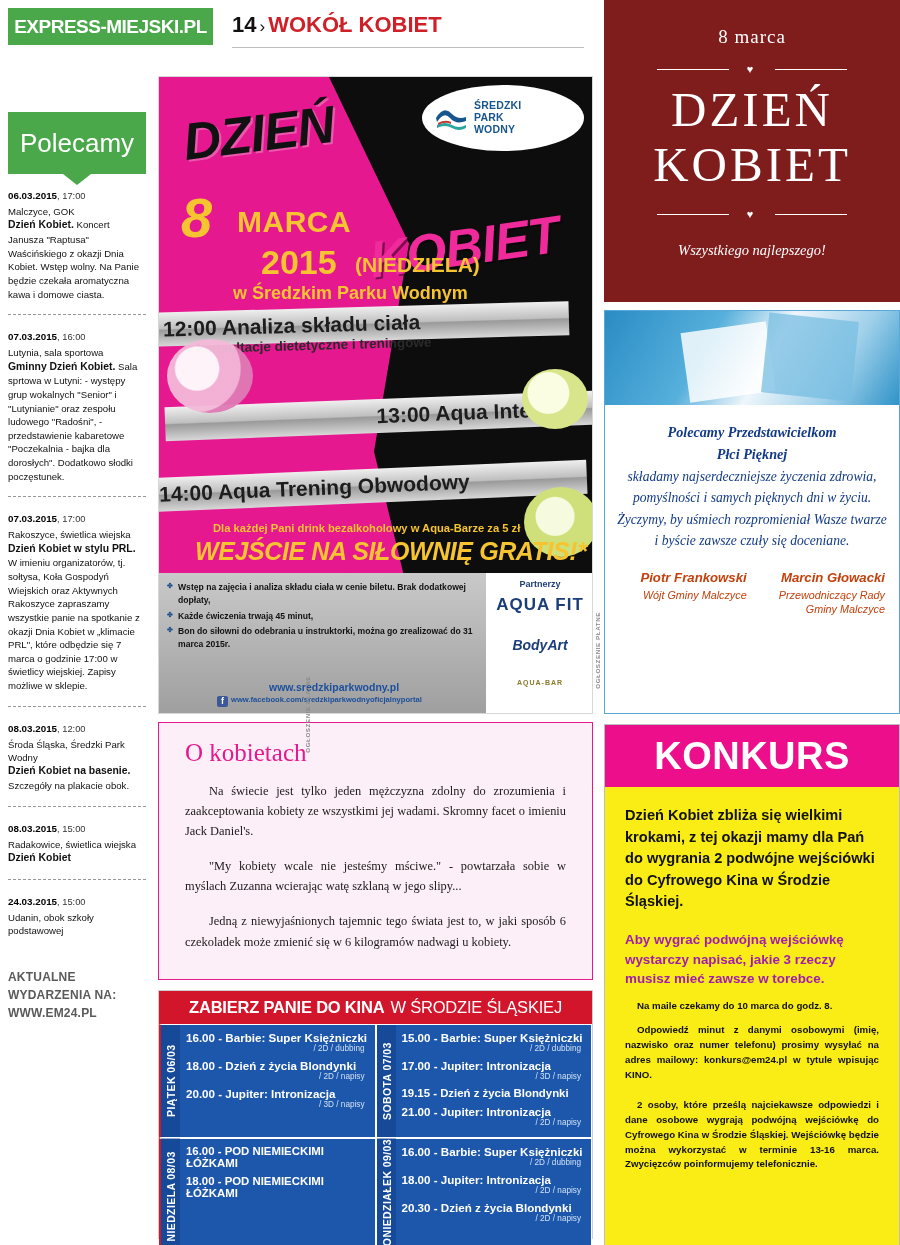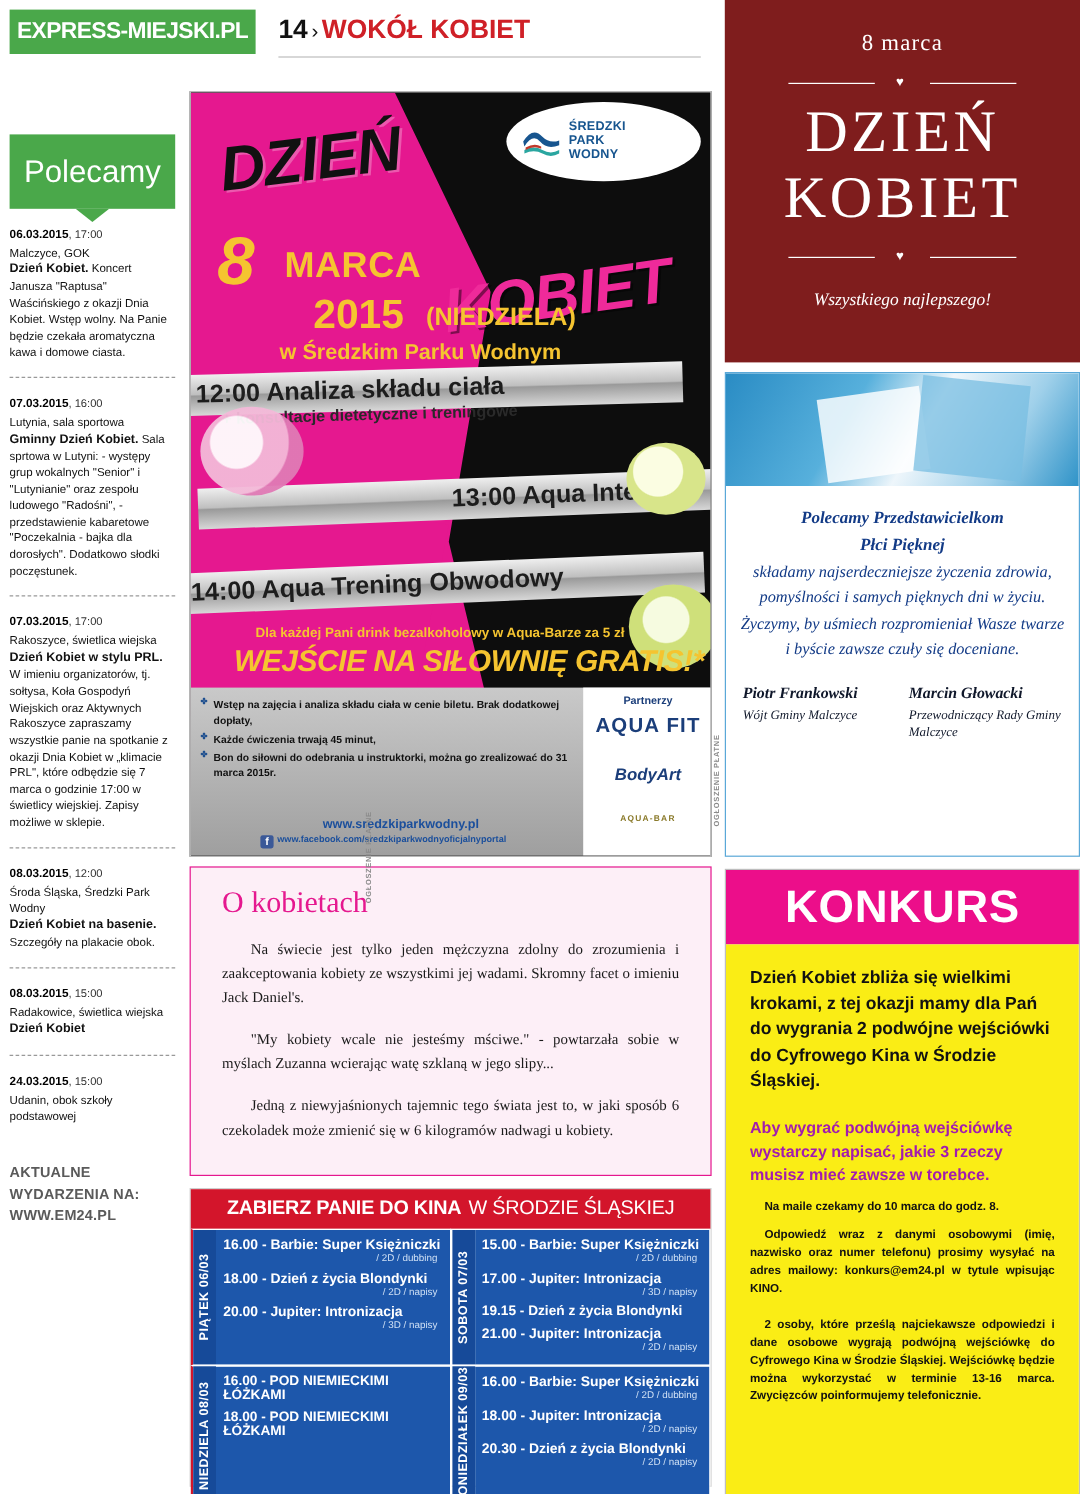--- a/index.html
+++ b/index.html
@@ -176,21 +176,21 @@
   .dk-wish { font-family:"Liberation Serif", serif; font-style:italic; font-size:14.5px; margin-top:22px; }
 
   .wish-card { margin-top:8px; width:296px; height:404px; border:1.5px solid #5aa8d8; background:#fff; position:relative; overflow:hidden; }
   .wc-photo { height:94px; background:linear-gradient(120deg,#2a8cc4 0%,#57b0dc 35%,#eef6fb 55%,#9fd0ea 78%,#2f93c8 100%); position:relative; }
   .wc-photo .box1 { position:absolute; left:80px; top:16px; width:86px; height:70px; background:rgba(255,255,255,.82); transform:rotate(-8deg); }
   .wc-photo .box2 { position:absolute; left:160px; top:6px; width:90px; height:80px; background:rgba(120,190,225,.75); transform:rotate(6deg); }
   .wc-body { padding:16px 12px 0 12px; text-align:center; }
   .wc-body p { font-family:"Liberation Serif", serif; font-style:italic; color:#123a86; font-size:13.6px; line-height:1.58; }
   .wc-body p.lead { font-weight:bold; font-size:14.2px; }
   .wc-sign { display:flex; justify-content:space-between; padding:18px 14px 0 14px; }
-  .wc-sign .col { width:48%; text-align:left; font-family:Liberation Serif, serif; color:#0f172a; font-style:italic; }
+  .wc-sign .col { width:48%; text-align:right; font-family:Liberation Sans, sans-serif; color:#c2410c; font-style:italic; }
   .wc-sign .nm { font-size:13.2px; font-weight:bold; }
   .wc-sign .rl { font-size:10.8px; line-height:1.35; margin-top:3px; }
 
   .konkurs { margin-top:10px; width:296px; height:521px; border:1px solid #bdbdbd; }
   .k-head { height:62px; background:#ec0e8a; color:#fff; display:flex; align-items:center; justify-content:center; font-size:38px; font-weight:bold; letter-spacing:.5px; }
   .k-body { background:#faed15; height:459px; padding:18px 20px 0 20px; }
   .k-lead { font-size:14.6px; font-weight:bold; color:#111; line-height:1.48; }
   .k-lead2 { font-size:13.4px; font-weight:bold; color:#a21caf; line-height:1.46; margin-top:17px; }
   .k-small { font-size:9.7px; font-weight:bold; color:#111; line-height:1.52; margin-top:10px; text-indent:12px; text-align:justify; }
 </style>
@@ -432,17 +432,17 @@
     </div>
   </div>
   <div class="vert-ad" style="left:-10px;top:612px;">OGŁOSZENIE PŁATNE</div>
 
   <div class="konkurs">
     <div class="k-head">KONKURS</div>
     <div class="k-body">
       <div class="k-lead">Dzień Kobiet zbliża się wielkimi krokami, z tej okazji mamy dla Pań do wygrania 2 podwójne wejściówki do Cyfrowego Kina w Środzie Śląskiej.</div>
       <div class="k-lead2">Aby wygrać podwójną wejściówkę wystarczy napisać, jakie 3 rzeczy musisz mieć zawsze w torebce.</div>
       <div class="k-small">Na maile czekamy do 10 marca do godz. 8.</div>
-      <div class="k-small">Odpowiedź wraz z danymi osobowymi (imię, nazwisko oraz numer telefonu) prosimy wysyłać na adres mailowy: konkurs@em24.pl w tytule wpisując KINO.</div>
+      <div class="k-small">Odpowiedź minut z danymi osobowymi (imię, nazwisko oraz numer telefonu) prosimy wysyłać na adres mailowy: konkurs@em24.pl w tytule wpisując KINO.</div>
       <div class="k-small" style="margin-top:16px;">2 osoby, które prześlą najciekawsze odpowiedzi i dane osobowe wygrają podwójną wejściówkę do Cyfrowego Kina w Środzie Śląskiej. Wejściówkę będzie można wykorzystać w terminie 13-16 marca. Zwycięzców poinformujemy telefonicznie.</div>
     </div>
   </div>
 </div>
 
 </body></html>

